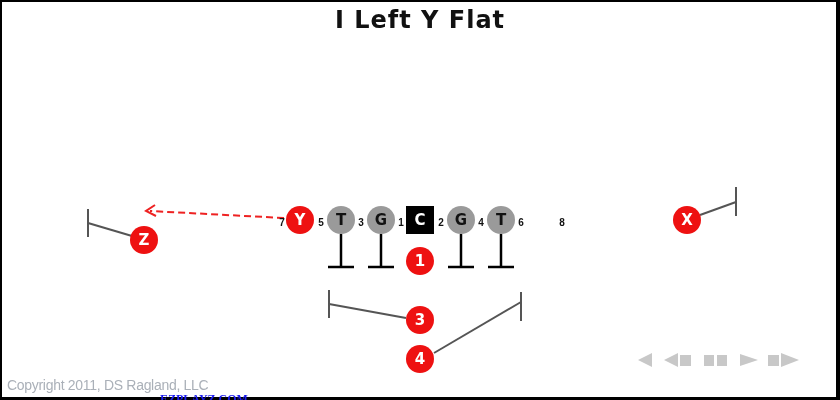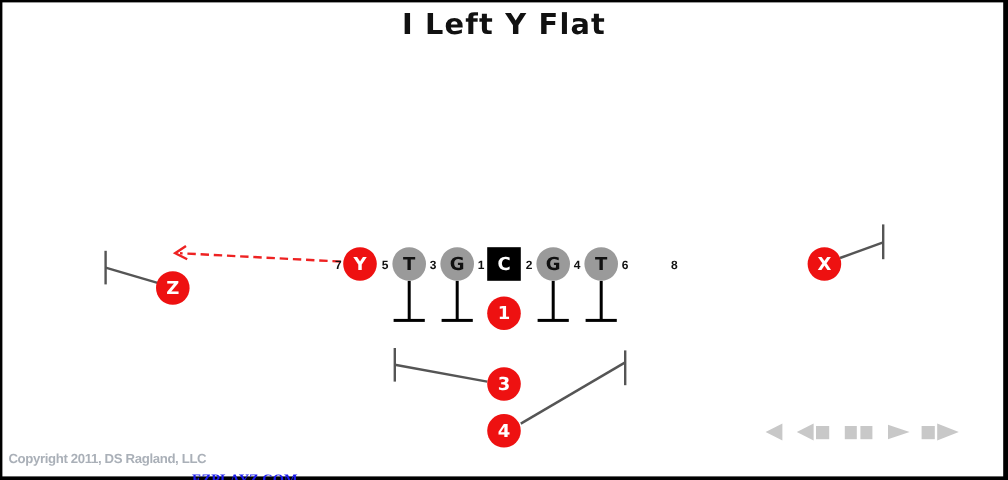--- a/index.html
+++ b/index.html
@@ -5,21 +5,21 @@
   html, body { margin:0; padding:0; }
   body { width:840px; height:400px; background:#000; position:relative; overflow:hidden; font-family:"Liberation Sans", sans-serif; }
   #frame { position:absolute; left:2px; top:2px; width:834px; height:395px; background:#fff; }
   #title { position:absolute; left:0; top:6px; width:840px; text-align:center; font-family:"DejaVu Sans", sans-serif; font-weight:bold; font-size:24px; letter-spacing:1px; color:#111; }
   svg#field { position:absolute; left:0; top:0; }
   .player { position:absolute; width:28px; height:28px; border-radius:50%; display:flex; align-items:center; justify-content:center; font-family:"DejaVu Sans", sans-serif; font-weight:bold; font-size:15px; }
   .red { background:#ee1111; color:#fff; }
   .gray { background:#9a9a9a; color:#111; }
   .center { position:absolute; width:28px; height:28px; background:#000; color:#fff; display:flex; align-items:center; justify-content:center; font-family:"DejaVu Sans", sans-serif; font-weight:bold; font-size:15px; }
   .hole { position:absolute; font-size:10px; font-family:"Liberation Sans", sans-serif; font-weight:bold; color:#111; transform:translate(-50%,-50%); }
-  #copyright { position:absolute; left:7px; top:377px; font-size:11px; color:#aab0b8; letter-spacing:-0.3px;font-weight:bold; }
+  #copyright { position:absolute; left:7px; top:377px; font-size:14px; color:#aab0b8; letter-spacing:-0.3px; }
   #brand { position:absolute; left:160px; top:392px; font-family:"Liberation Serif", serif; font-weight:bold; font-size:12px; color:#1a1aee; }
   .ctrl { position:absolute; top:352px; height:16px; }
 </style>
 </head>
 <body>
 
 <div id="frame"></div>
 
 <div id="title">I Left Y Flat</div>
 

